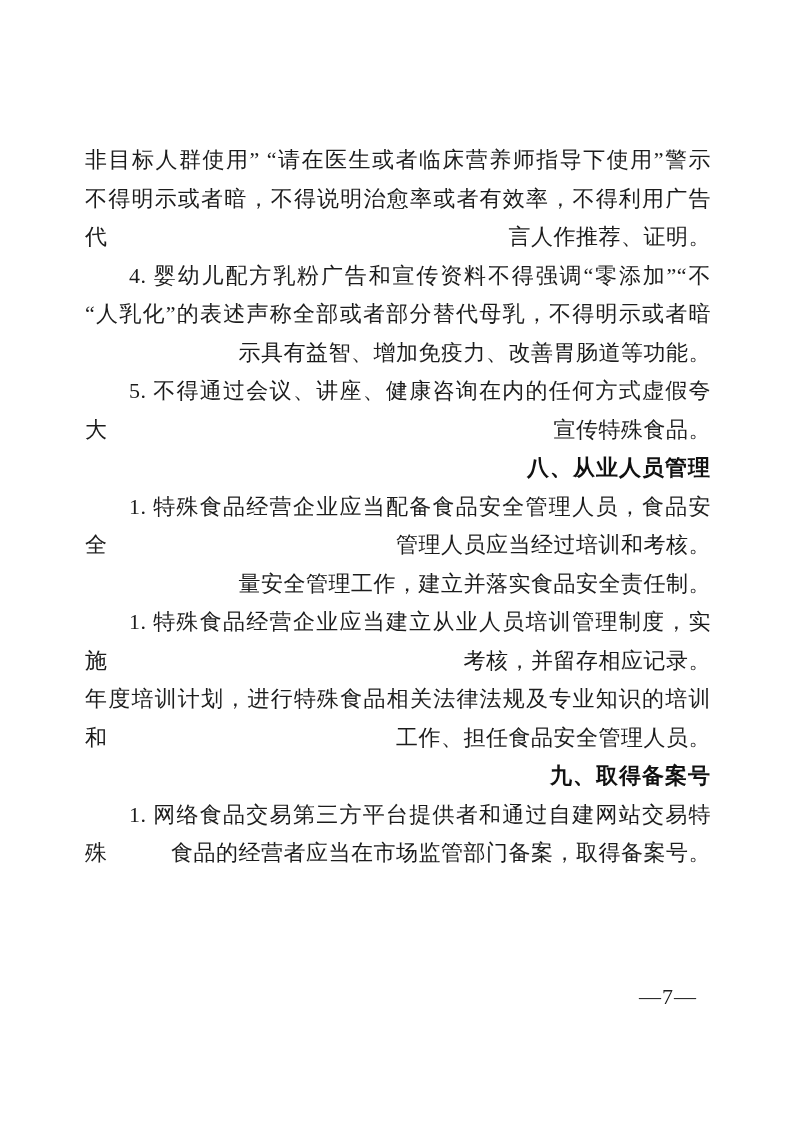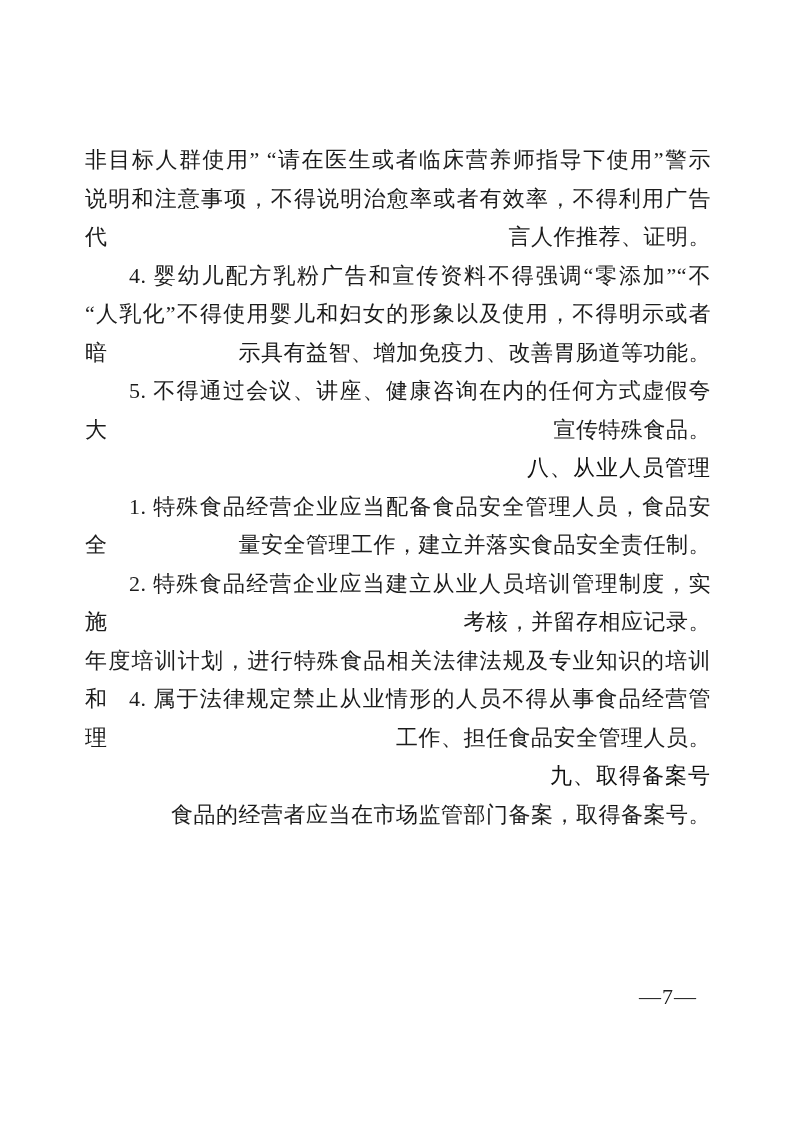--- a/index.html
+++ b/index.html
@@ -39,53 +39,54 @@
   }
   .line.fill {
     text-align: justify;
     text-align-last: justify;
   }
   .line.indent {
     text-indent: 2em;
   }
   .line.heading {
     font-family: "Liberation Sans", "DejaVu Sans", sans-serif;
-    font-weight: 400;
+    font-weight: 700;
     color: #111111;
     letter-spacing: 1px;
   }
   .page-footer {
     position: absolute;
     top: 983px;
     right: 97px;
     font-size: 22px;
     line-height: 28px;
     color: #1c1c1c;
     font-family: "Liberation Serif", "DejaVu Serif", serif;
     letter-spacing: 1px;
   }
 </style>
 </head>
 <body>
 
 <div class="page">
   <div class="doc-body">
       <div class="line fill">非目标人群使用” “请在医生或者临床营养师指导下使用”警示</div>
-      <div class="line fill">说明和注意事项，不得说明治愈率或者有效率，不得利用广告代</div>
+      <div class="line fill">不得明示或者暗，不得说明治愈率或者有效率，不得利用广告代</div>
       <div class="line">言人作推荐、证明。</div>
       <div class="line indent fill">4. 婴幼儿配方乳粉广告和宣传资料不得强调“零添加”“不</div>
-      <div class="line fill">“人乳化”不得使用婴儿和妇女的形象以及使用，不得明示或者暗</div>
+      <div class="line fill">“人乳化”的表述声称全部或者部分替代母乳，不得明示或者暗</div>
       <div class="line">示具有益智、增加免疫力、改善胃肠道等功能。</div>
       <div class="line indent fill">5. 不得通过会议、讲座、健康咨询在内的任何方式虚假夸大</div>
       <div class="line">宣传特殊食品。</div>
       <div class="line heading indent">八、从业人员管理</div>
       <div class="line indent fill">1. 特殊食品经营企业应当配备食品安全管理人员，食品安全</div>
+      <div class="line">管理人员应当经过培训和考核。</div>
       <div class="line">量安全管理工作，建立并落实食品安全责任制。</div>
-      <div class="line indent fill">2. 特殊食品经营企业应当建立从业人员培训管理制度，实施</div>
+      <div class="line indent fill">1. 特殊食品经营企业应当建立从业人员培训管理制度，实施</div>
       <div class="line">考核，并留存相应记录。</div>
       <div class="line fill">年度培训计划，进行特殊食品相关法律法规及专业知识的培训和</div>
-      <div class="line indent fill">4. 属于法律规定禁止从业情形的人员不得从事食品经营管理</div>
       <div class="line">工作、担任食品安全管理人员。</div>
       <div class="line heading indent">九、取得备案号</div>
+      <div class="line indent fill">1. 网络食品交易第三方平台提供者和通过自建网站交易特殊</div>
       <div class="line">食品的经营者应当在市场监管部门备案，取得备案号。</div>
     </div>
   <div class="page-footer">—7—</div>
 </div>
 
 </body></html>

